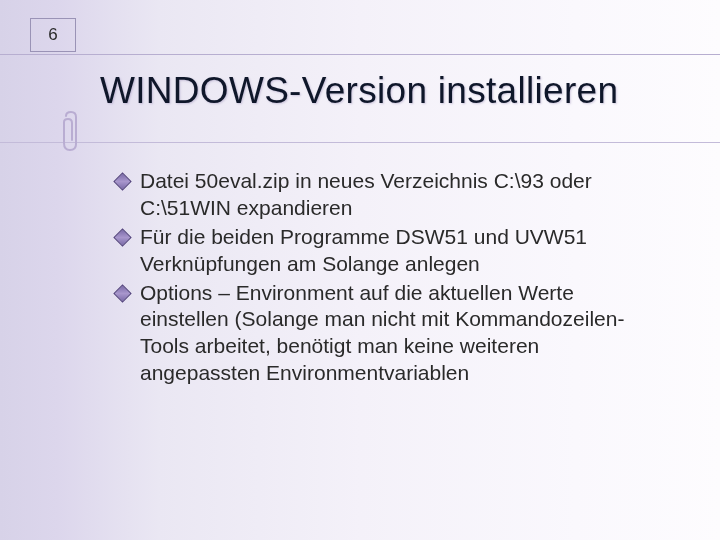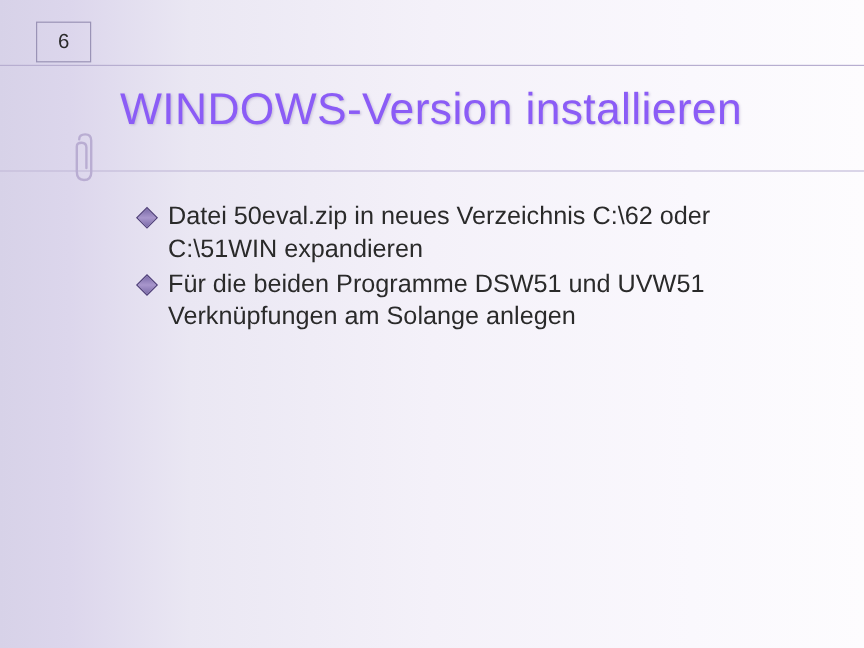--- a/index.html
+++ b/index.html
@@ -19,21 +19,21 @@
   position:absolute;left:58px;top:110px;width:26px;height:44px;
   pointer-events:none;
 }
 .h-rules{position:absolute;left:0;right:0}
 .rule{position:absolute;left:0;right:0;height:1px;background:#b7aed0}
 .rule.r1{top:54px}
 .rule.r2{top:142px;background:#c3bbd9}
 .title{
   position:absolute;left:100px;top:70px;right:30px;
   font-size:37px;letter-spacing:.3px;
-  color:#8b5cf6;
+  color:#0f172a;
   text-shadow:1px 1px 2px rgba(90,70,140,.25);
 }
 .content{
   position:absolute;left:116px;top:168px;right:70px;
   font-size:21px;line-height:1.28;
 }
 .bullet{position:relative;padding-left:24px;margin-bottom:2px}
 .bullet::before{
   content:"";position:absolute;left:0;top:7px;width:11px;height:11px;
   transform:rotate(45deg);
@@ -54,18 +54,21 @@
 </div>
 
 <svg class="paperclip" viewBox="0 0 26 44">
   <path d="M8 6 Q8 2 13 2 Q18 2 18 7 L18 34 Q18 40 12 40 Q6 40 6 33 L6 12 Q6 9 10 9 Q14 9 14 13 L14 30" fill="none" stroke="#b9add2" stroke-width="2" stroke-linecap="round"></path>
 </svg>
 
 <div class="title">WINDOWS-Version installieren</div>
 
 <div class="content">
   <div class="bullet">
-    <span>Datei 50eval.zip in neues Verzeichnis C:\62 oder C:\51WIN expandieren</span>
+    <span>Datei 50eval.zip in neues Verzeichnis C:\93 oder C:\51WIN expandieren</span>
   </div>
   <div class="bullet">
     <span>Für die beiden Programme DSW51 und UVW51 Verknüpfungen am Solange anlegen</span>
   </div>
+  <div class="bullet">
+    <span>Options – Environment auf die aktuellen Werte einstellen (Solange man nicht mit Kommandozeilen-Tools arbeitet, benötigt man keine weiteren angepassten Environmentvariablen</span>
+  </div>
 </div>
 
 </body></html>

